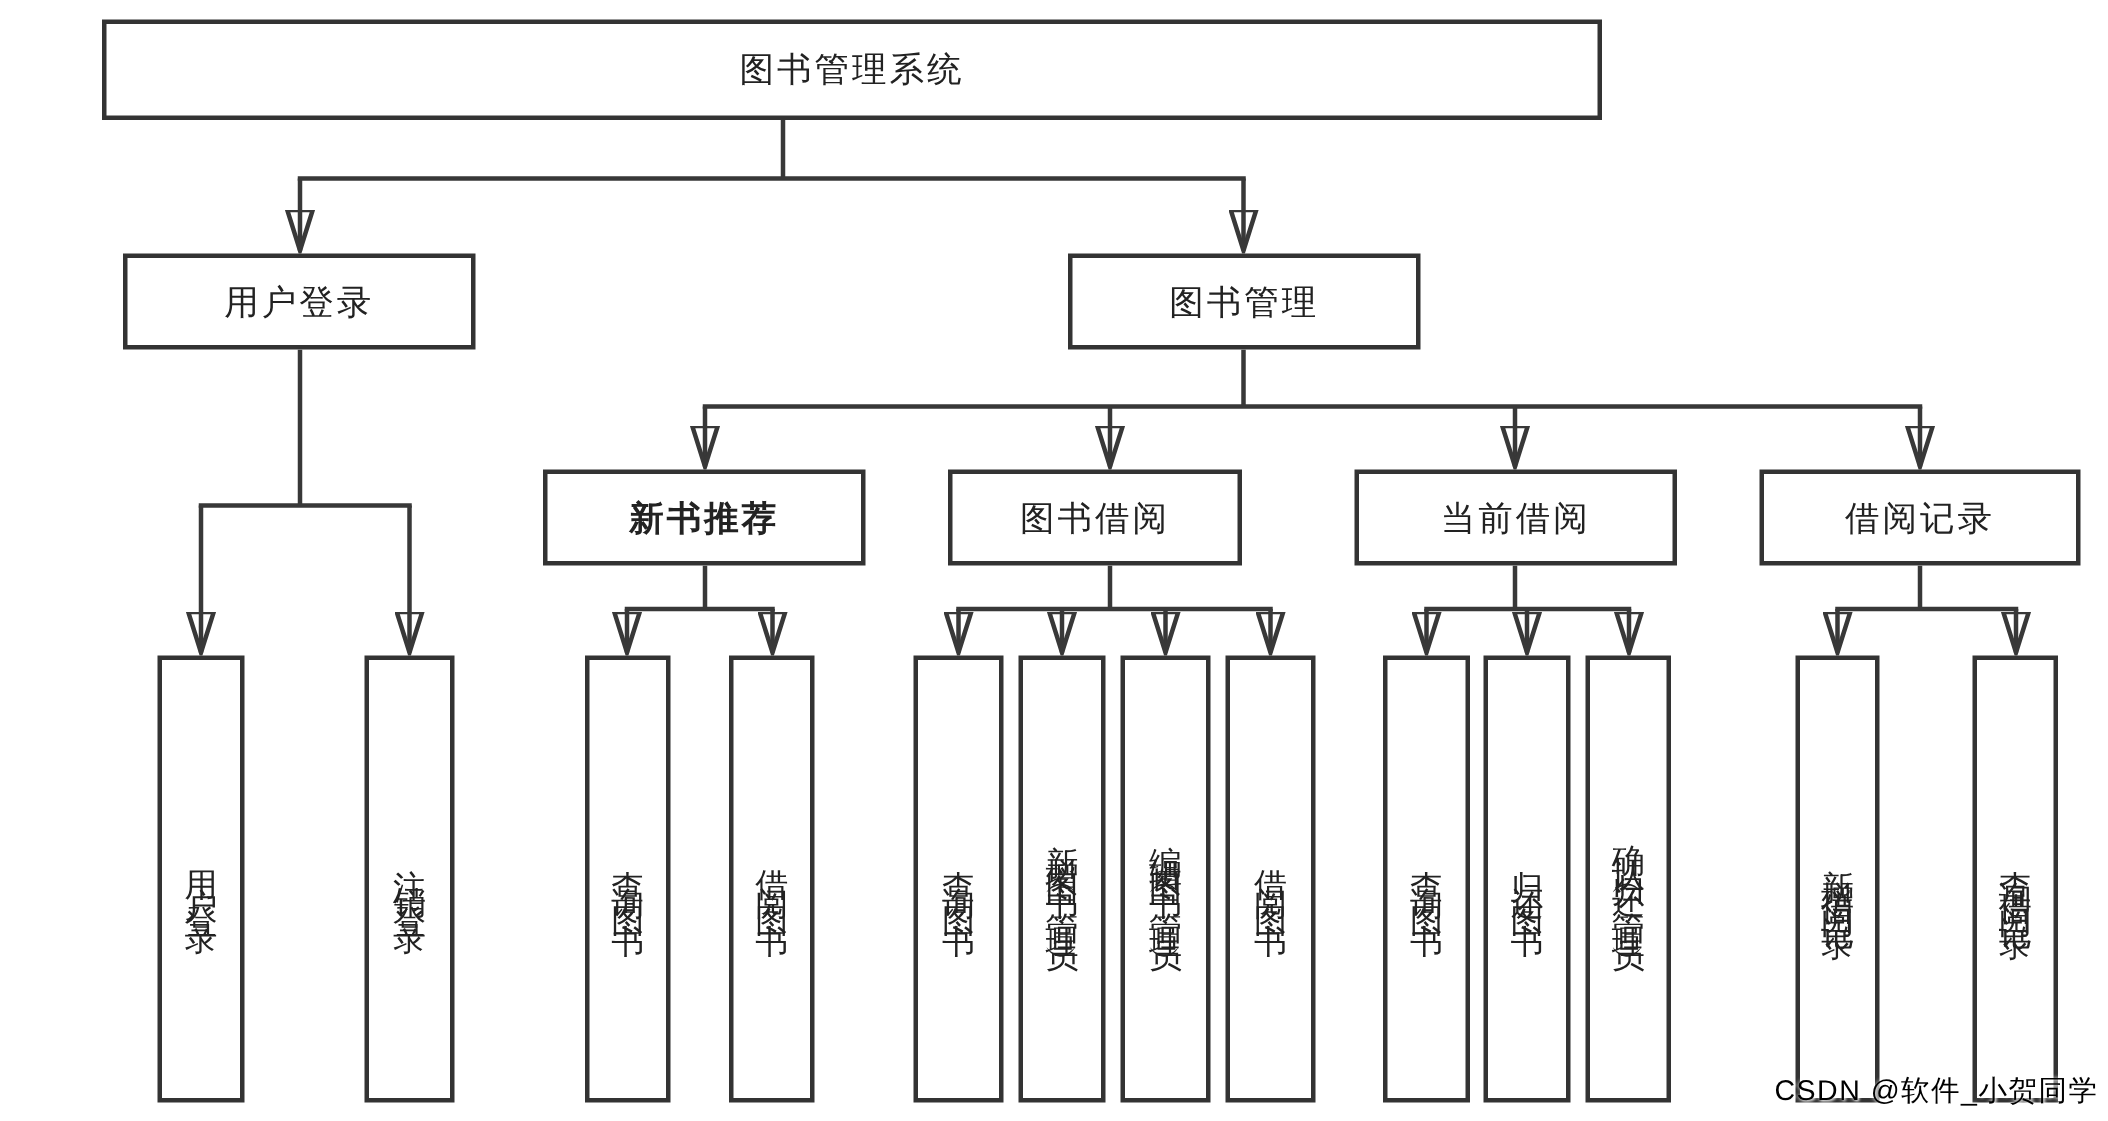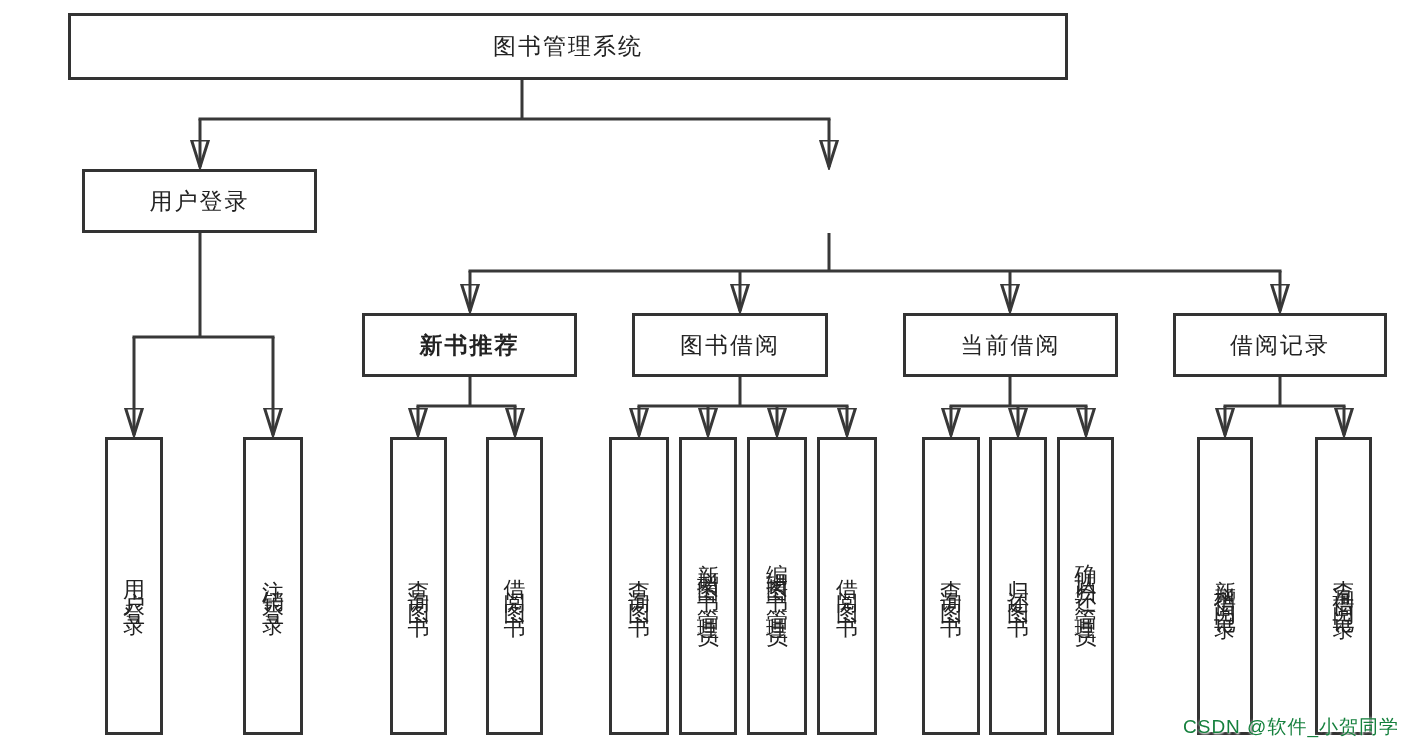--- a/index.html
+++ b/index.html
@@ -81,21 +81,21 @@
   .v10 { left: 989px;  width: 58px; }
   .v11 { left: 1057px; width: 57px; }
   .v12 { left: 1197px; width: 56px; }
   .v13 { left: 1315px; width: 57px; }
 
   .watermark {
     position: absolute;
     left: 1183px;
     top: 714px;
     font-size: 19px;
-    color: #15803d;
+    color: #000000;
     letter-spacing: 1px;
     white-space: nowrap;
     text-shadow: 0 0 3px #ffffff, 1px 1px 2px #ffffff;
     z-index: 5;
   }
 </style>
 </head>
 <body>
 
 <div id="canvas">
@@ -137,20 +137,21 @@
     <line x1="1086" y1="406" x2="1086" y2="435" marker-end="url(#arrow)"></line>
 
     <path d="M1280,377 L1280,406 M1223.5,406 L1345.5,406"></path>
     <line x1="1225" y1="406" x2="1225" y2="435" marker-end="url(#arrow)"></line>
     <line x1="1344" y1="406" x2="1344" y2="435" marker-end="url(#arrow)"></line>
   </svg>
 
   <div class="node root">图书管理系统</div>
 
   <div class="node b-userlogin">用户登录</div>
+  <div class="node b-bookmgmt">图书管理</div>
 
   <div class="node s-newrec">新书推荐</div>
   <div class="node s-borrow">图书借阅</div>
   <div class="node s-current">当前借阅</div>
   <div class="node s-records">借阅记录</div>
 
   <div class="vnode v1 ls-a">
     <span class="vtxt">用户登录</span>
   </div>
   <div class="vnode v2 ls-a">

